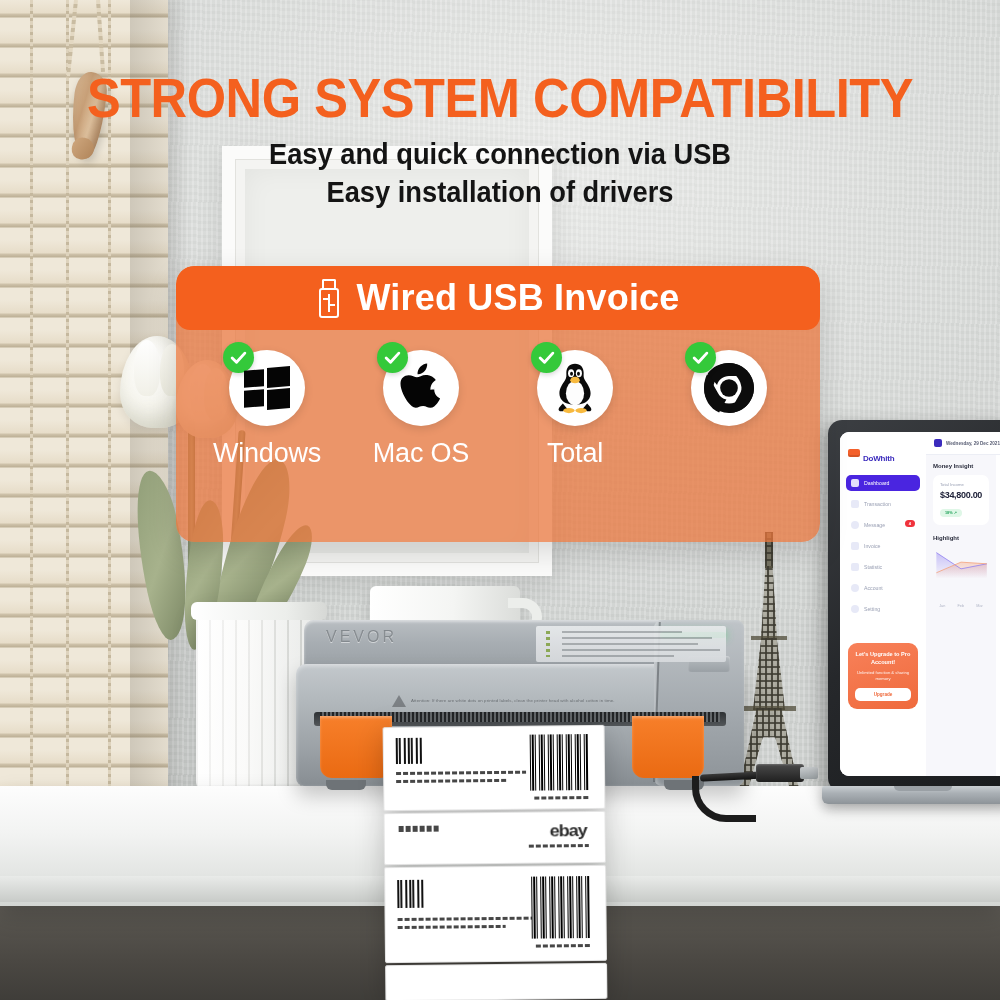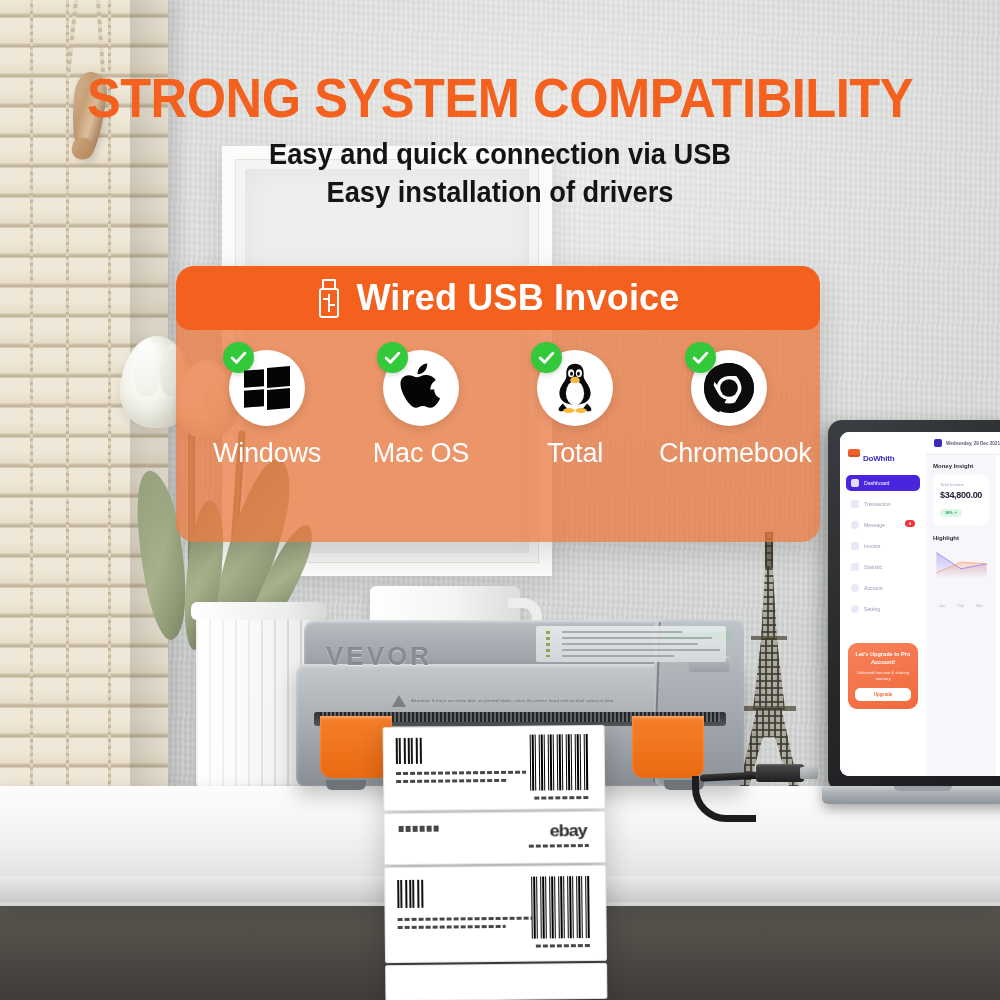--- a/index.html
+++ b/index.html
@@ -183,22 +183,22 @@
     position:absolute; left:358px; top:0; width:90px; height:166px;
     background:linear-gradient(180deg,#bfc4c8,#a3a9ae 55%,#8d9398);
     border-radius:8px;
     box-shadow:inset 2px 0 4px rgba(255,255,255,.35);
   }
   .pr-seam{
     position:absolute; left:360px; top:2px; width:2px; height:160px;
     background:rgba(60,64,68,.45); transform:rotate(2deg);
   }
   .pr-brand{
-    position:absolute; left:30px; top:21px;
-    font-size:26px; font-weight:700; letter-spacing:3px;
+    position:absolute; left:30px; top:8px;
+    font-size:16px; font-weight:400; letter-spacing:3px;
     color:rgba(122,128,133,.85);
     text-shadow:0 1px 0 rgba(255,255,255,.5);
   }
   .pr-led{
     position:absolute; right:18px; top:12px; width:66px; height:6px;
     background:linear-gradient(90deg,#4ee07a,#19c255); border-radius:3px;
     box-shadow:0 0 8px rgba(60,220,110,.8);
   }
   .pr-btn{
     position:absolute; right:14px; top:36px; width:42px; height:16px;
@@ -790,19 +790,18 @@
           <svg class="chrome" viewBox="0 0 100 100">
             <circle cx="50" cy="50" r="48" fill="#0c0c0c"></circle>
             <circle cx="50" cy="50" r="30" fill="#ffffff"></circle>
             <path fill="#0c0c0c" d="M50 2c18 0 34 10 42 25H50c-11 0-20 7-23 17L9 22C18 10 33 2 50 2z"></path>
             <path fill="#0c0c0c" d="M92 27c4 7 6 15 6 23 0 26-21 48-48 48l21-37c3-5 4-11 2-17-1-6-5-12-9-17z"></path>
             <path fill="#0c0c0c" d="M8 23l21 37c3 6 9 11 16 12l-14 25C14 90 2 72 2 50c0-10 2-19 6-27z"></path>
             <circle cx="50" cy="50" r="19" fill="#ffffff"></circle>
             <circle cx="50" cy="50" r="17" fill="#0c0c0c"></circle>
           </svg>
         </div>
-        <div class="os-label">Chromebook</div>
       </div>
 
     </div>
   </div>
 
 </div>
 
 </body></html>

